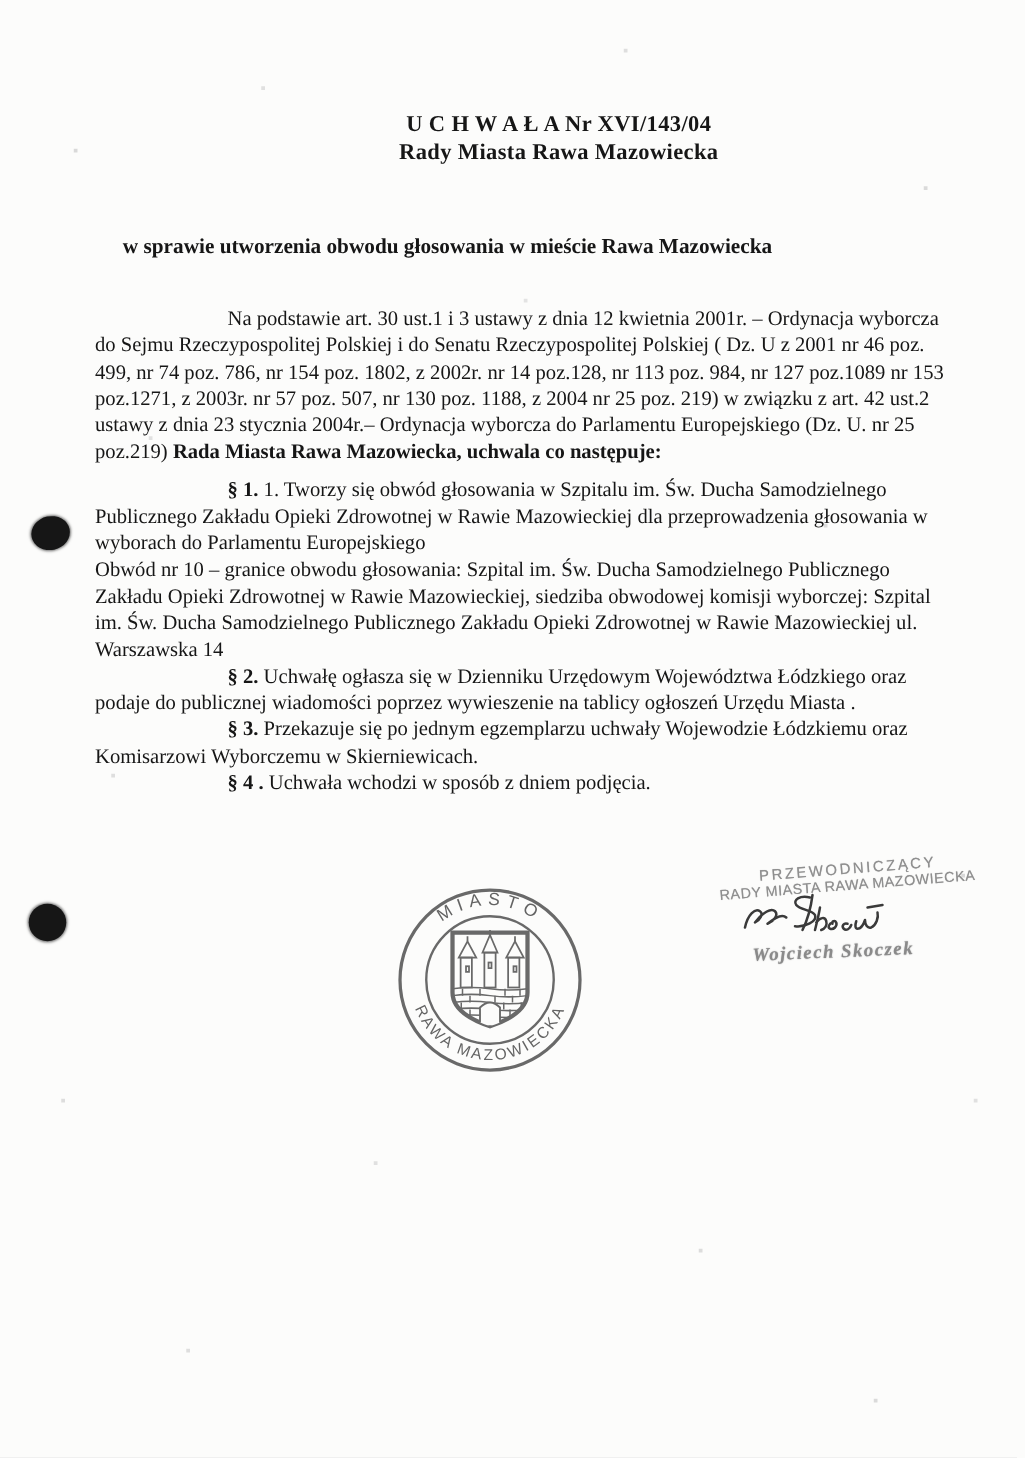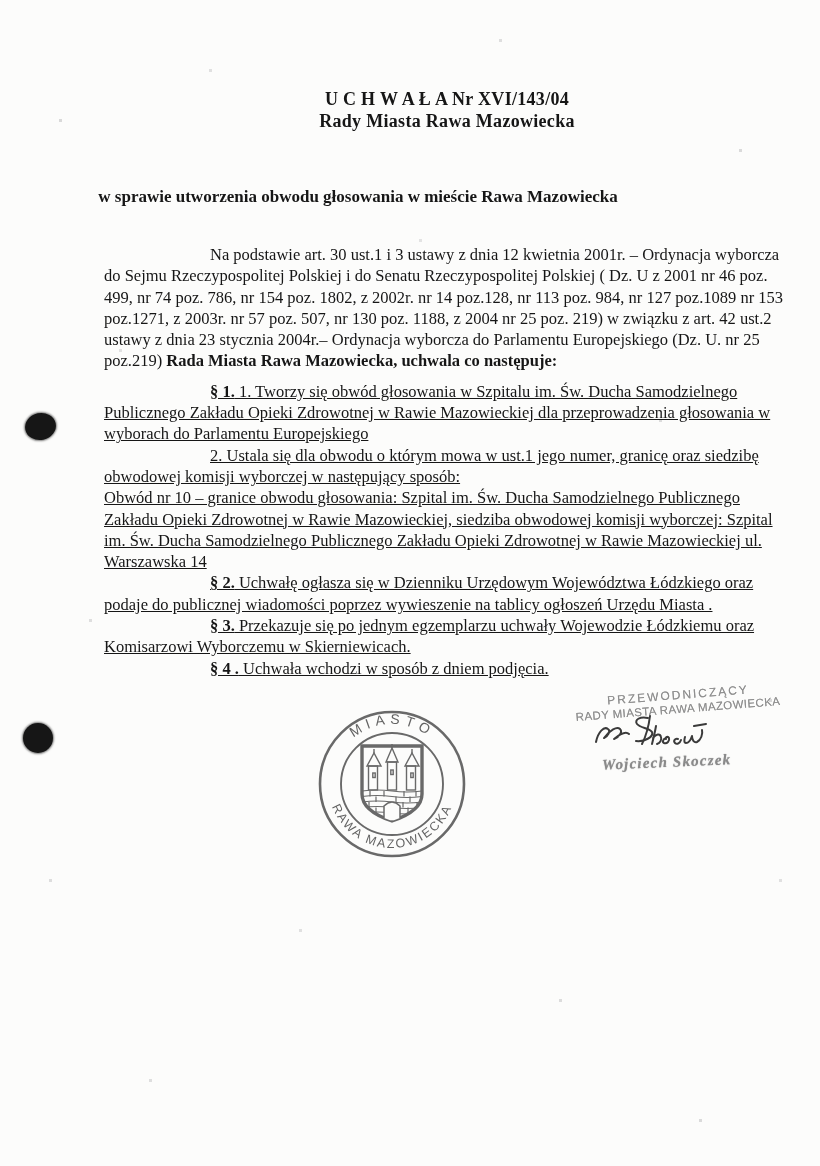--- a/index.html
+++ b/index.html
@@ -38,28 +38,28 @@
   .subject {
     position: absolute;
     top: 187px; left: 0; width: 716px;
     text-align: center;
     font-weight: bold;
     font-size: 17px;
   }
 
   .body-text {
     position: absolute;
-    top: 244px; left: 104px; width: 690px;
+    top: 244px; left: 76px; width: 690px;
     font-size: 16.5px;
     line-height: 21.3px;
     text-align: left;
   }
   .body-text p { margin: 0; }
   .para.indent { text-indent: 106px; }
-  .sections { margin-top: 9px; text-decoration: underline; }
+  .sections { margin-top: 9px; }
 
   
   .blob {
     position: absolute;
     background: #161616;
     border-radius: 50%;
     box-shadow: 0 0 2px 1px rgba(20,20,20,0.55);
   }
   .blob-top { left: 25px; top: 413px; width: 31px; height: 27px; transform: rotate(-12deg); }
   .blob-bottom { left: 23px; top: 723px; width: 30px; height: 30px; }
@@ -120,21 +120,20 @@
     <div>Rady Miasta Rawa Mazowiecka</div>
   </div>
 
   <div class="subject">w sprawie  utworzenia obwodu głosowania w mieście Rawa Mazowiecka</div>
 
   <div class="body-text">
     <p class="para indent"><span>Na podstawie art. 30 ust.1 i 3 ustawy z dnia 12 kwietnia 2001r. – Ordynacja wyborcza do Sejmu Rzeczypospolitej Polskiej i do Senatu Rzeczypospolitej Polskiej  ( Dz. U z 2001 nr 46 poz. 499, nr 74 poz. 786, nr 154 poz. 1802, z 2002r. nr 14 poz.128, nr 113 poz. 984, nr 127 poz.1089 nr 153 poz.1271, z 2003r. nr 57 poz. 507, nr 130 poz. 1188, z 2004 nr 25 poz. 219) w związku z art. 42 ust.2 ustawy z dnia 23 stycznia 2004r.– Ordynacja wyborcza do Parlamentu Europejskiego (Dz. U. nr 25 poz.219) </span><b>Rada Miasta Rawa Mazowiecka, uchwala co następuje:</b></p>
 
     <div class="sections">
       <p class="para indent"><b>§ 1.</b><span> 1. Tworzy się obwód głosowania w Szpitalu im. Św. Ducha Samodzielnego Publicznego Zakładu Opieki Zdrowotnej w Rawie Mazowieckiej dla przeprowadzenia głosowania w wyborach do Parlamentu Europejskiego</span></p>
-      <p class="para indent"><b></b><span>2. Ustala się dla obwodu o którym mowa w ust.1 jego  numer, granicę oraz siedzibę obwodowej komisji wyborczej w następujący sposób:</span></p>
       <p class="para"><b></b><span>Obwód nr 10 – granice obwodu głosowania: Szpital im. Św. Ducha Samodzielnego Publicznego Zakładu Opieki Zdrowotnej  w Rawie Mazowieckiej, siedziba obwodowej komisji wyborczej: Szpital im. Św. Ducha Samodzielnego Publicznego Zakładu Opieki Zdrowotnej w Rawie Mazowieckiej ul. Warszawska 14</span></p>
       <p class="para indent"><b>§ 2.</b><span> Uchwałę ogłasza się w Dzienniku Urzędowym Województwa Łódzkiego oraz podaje do publicznej wiadomości poprzez wywieszenie na tablicy ogłoszeń Urzędu Miasta .</span></p>
       <p class="para indent"><b>§ 3.</b><span> Przekazuje się po jednym egzemplarzu uchwały Wojewodzie Łódzkiemu oraz Komisarzowi Wyborczemu w Skierniewicach.</span></p>
       <p class="para indent"><b>§ 4 .</b><span> Uchwała wchodzi w sposób z dniem podjęcia.</span></p>
     </div>
   </div>
 
   <div class="blob blob-top"></div>
   <div class="blob blob-bottom"></div>
 

